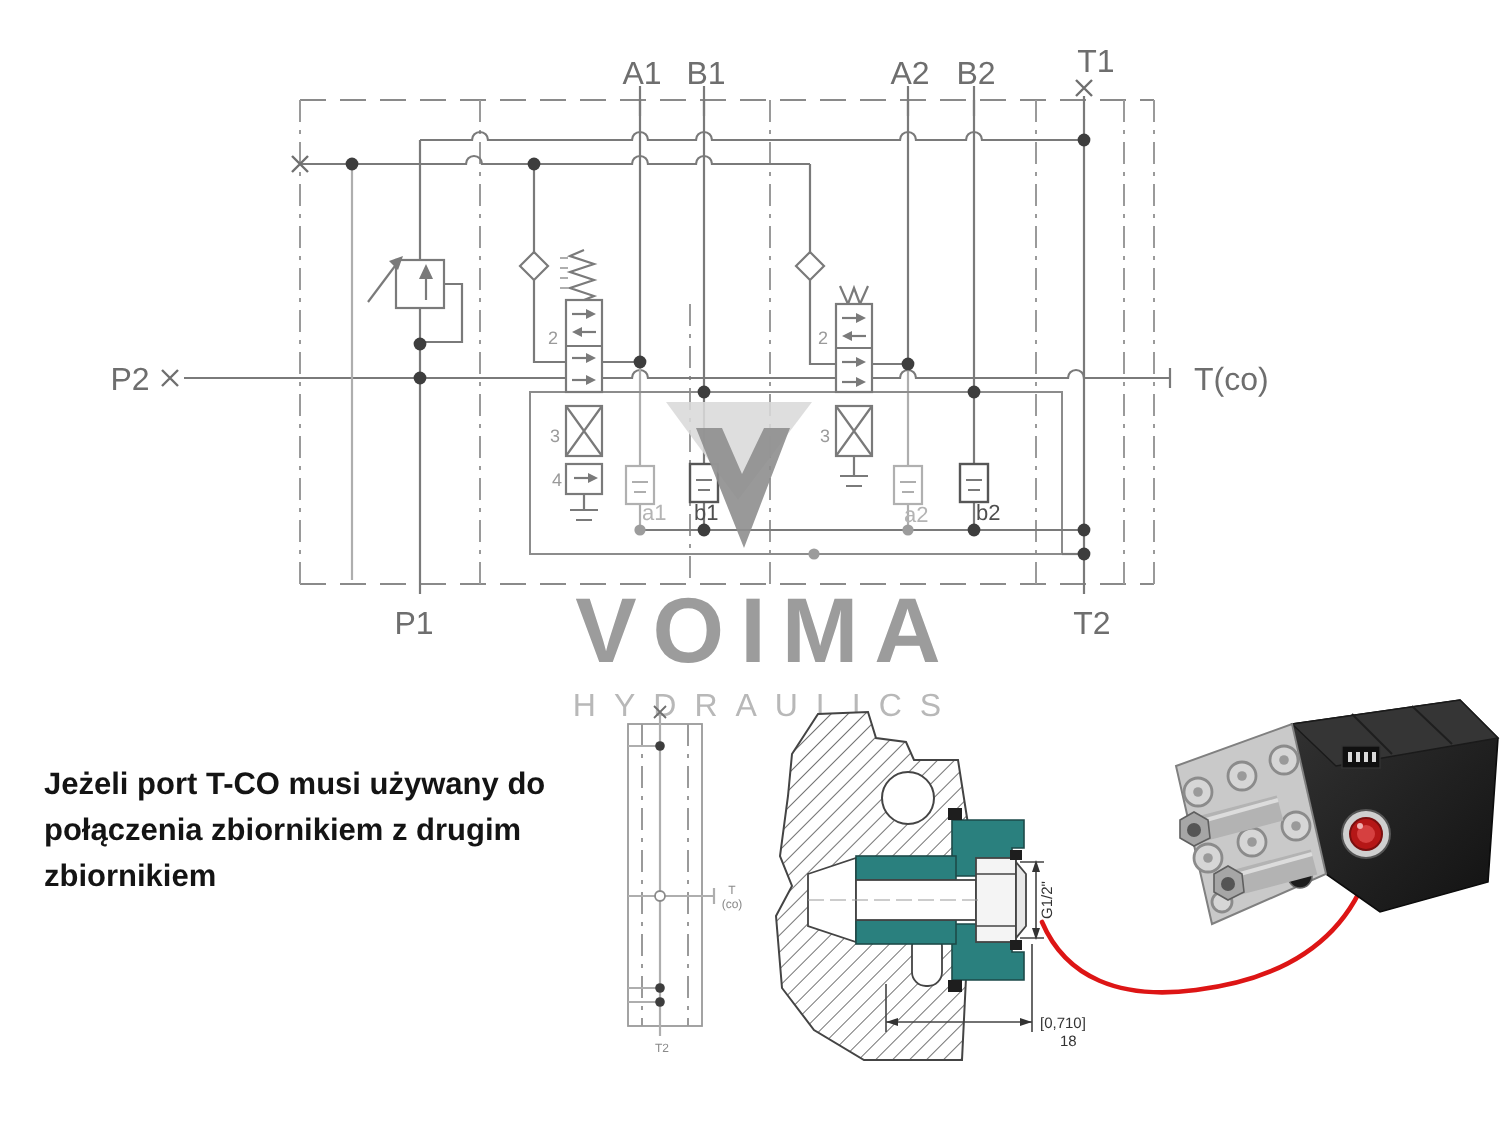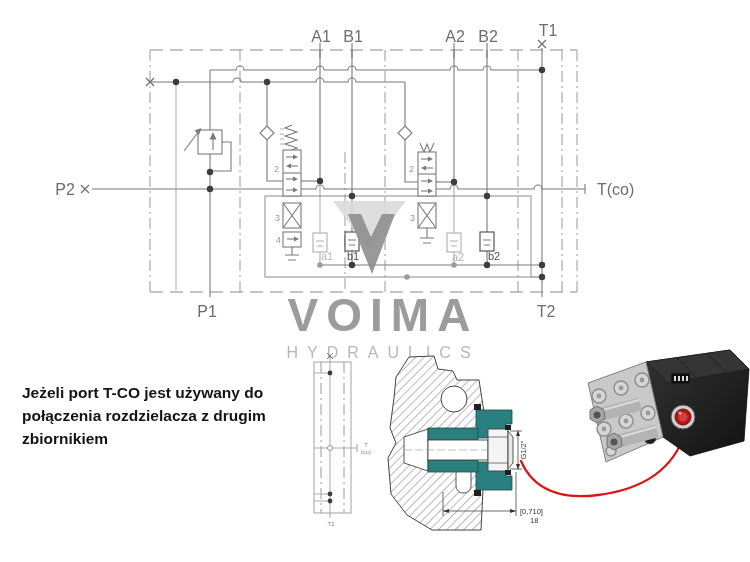--- a/index.html
+++ b/index.html
@@ -310,17 +310,17 @@
       <rect x="674" y="376" width="2" height="5" fill="#dadada"></rect>
           <rect x="678" y="376" width="2" height="5" fill="#dadada"></rect>
       <rect x="682" y="376" width="2" height="5" fill="#dadada"></rect>
           <rect x="686" y="376" width="2" height="5" fill="#dadada"></rect>
     </g>
   </g>
 </svg>
 
   
   <div id="note">
-    <span>Jeżeli port T-CO jest używany do</span>
-    <span>połączenia rozdzielacza z drugim</span>
+    <span>Jeżeli port T-CO musi używany do</span>
+    <span>połączenia zbiornikiem z drugim</span>
     <span>zbiornikiem</span>
   </div>
 </div>
 
 </body></html>

